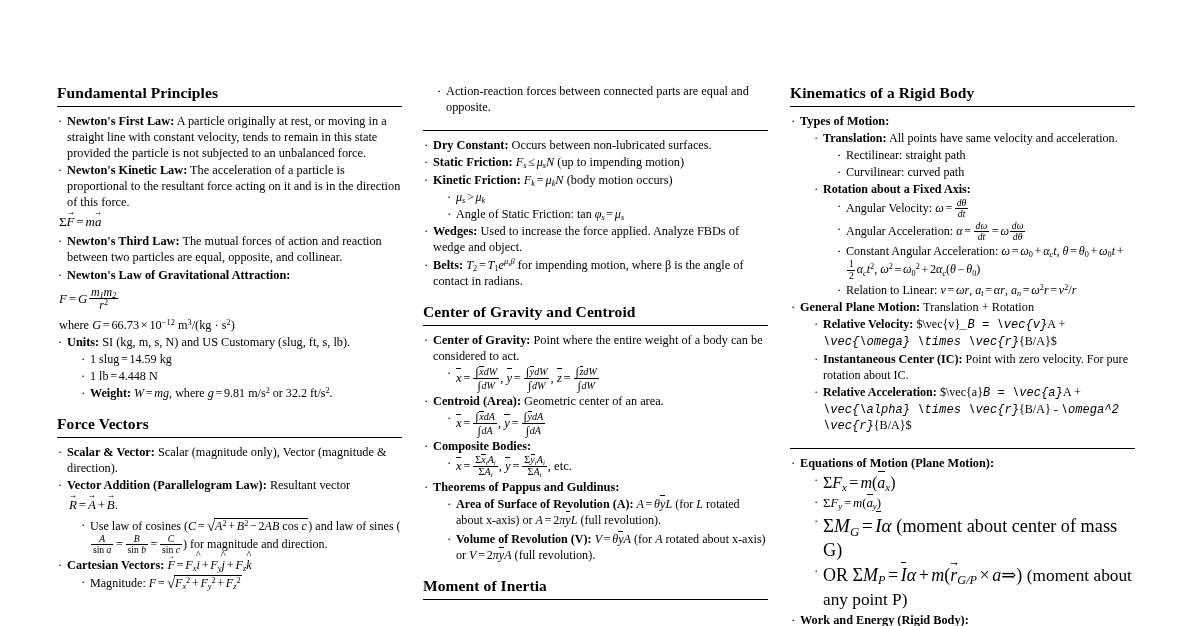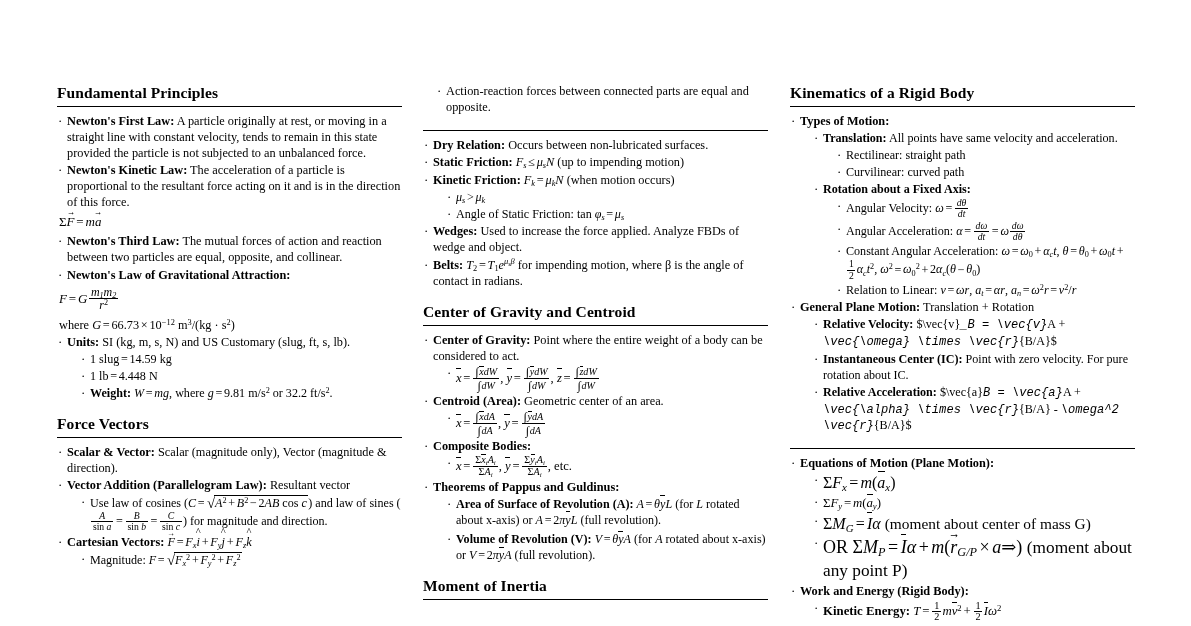--- a/index.html
+++ b/index.html
@@ -142,20 +142,23 @@
       <h2 class="sec">Force Vectors</h2>
       <div class="rule"></div>
       <ul>
         <li>
           <b>Scalar &amp; Vector:</b>
           <span>Scalar (magnitude only), Vector (magnitude &amp; direction).</span>
         </li>
         <li>
           <b>Vector Addition (Parallelogram Law):</b>
           <span>Resultant vector</span>
+          <div class="blockmath">
+            <span class="mi vec">R</span><span class="op">=</span><span class="mi vec">A</span><span class="op">+</span><span class="mi vec">B</span><span class="mr">.</span>
+          </div>
           <ul class="lvl2">
             <li>
               <span class="mr">Use law of cosines (</span><span class="mi">C</span><span class="op">=</span><span class="sqrt"><span class="rad"><span class="mi">A</span><sup class="r">2</sup><span class="op">+</span><span class="mi">B</span><sup class="r">2</sup><span class="op">−</span><span class="mr">2</span><span class="mi">AB</span>&nbsp;<span class="mr">cos</span>&nbsp;<span class="mi">c</span></span></span><span class="mr">) and law of sines (</span><span class="frac"><span class="num"><span class="mi">A</span></span><span class="den"><span class="mr">sin </span><span class="mi">a</span></span></span><span class="op">=</span><span class="frac"><span class="num"><span class="mi">B</span></span><span class="den"><span class="mr">sin </span><span class="mi">b</span></span></span><span class="op">=</span><span class="frac"><span class="num"><span class="mi">C</span></span><span class="den"><span class="mr">sin </span><span class="mi">c</span></span></span><span class="mr">) for magnitude and direction.</span>
             </li>
           </ul>
         </li>
         <li>
           <b>Cartesian Vectors:</b>
           <span class="mi vec">F</span><span class="op">=</span><span class="mi">F</span><sub>x</sub><span class="mi hat">i</span><span class="op">+</span><span class="mi">F</span><sub>y</sub><span class="mi hat">j</span><span class="op">+</span><span class="mi">F</span><sub>z</sub><span class="mi hat">k</span>
           <ul class="lvl2">
@@ -173,32 +176,32 @@
     <ul style="margin-bottom:14px;">
       <li style="margin-left:13px;">
         <span>Action-reaction forces between connected parts are equal and opposite.</span>
       </li>
     </ul>
 
     <div class="sec-block">
       <div class="rule"></div>
       <ul>
         <li>
-          <b>Dry Relation:</b>
+          <b>Dry Constant:</b>
           <span>Occurs between non-lubricated surfaces.</span>
         </li>
         <li>
           <b>Static Friction:</b>
           <span class="mi">F</span><sub>s</sub><span class="op">≤</span><span class="mi">μ</span><sub>s</sub><span class="mi">N</span>
           <span>(up to impending motion)</span>
         </li>
         <li>
           <b>Kinetic Friction:</b>
           <span class="mi">F</span><sub>k</sub><span class="op">=</span><span class="mi">μ</span><sub>k</sub><span class="mi">N</span>
-          <span>(when motion occurs)</span>
+          <span>(body motion occurs)</span>
           <ul class="lvl2">
             <li>
               <span class="mi">μ</span><sub>s</sub><span class="op">&gt;</span><span class="mi">μ</span><sub>k</sub>
             </li>
             <li>
               <span>Angle of Static Friction:</span>
               <span class="mr"> tan </span><span class="mi">φ</span><sub>s</sub><span class="op">=</span><span class="mi">μ</span><sub>s</sub>
             </li>
           </ul>
         </li>
@@ -339,21 +342,21 @@
       <ul>
         <li>
           <b>Equations of Motion (Plane Motion):</b>
           <ul class="lvl2">
             <li style="font-size:16px;">
               <span class="mr">Σ</span><span class="mi">F</span><sub>x</sub><span class="op">=</span><span class="mi">m</span><span class="mr">(</span><span class="mi bar">a</span><sub>x</sub><span class="mr">)</span>
             </li>
             <li style="font-size:12.8px;">
               <span class="mr">Σ</span><span class="mi">F</span><sub>y</sub><span class="op">=</span><span class="mi">m</span><span class="mr">(</span><span class="mi bar">a</span><sub>y</sub><span class="mr">)</span>
             </li>
-            <li style="font-size:16px;">
+            <li style="font-size:19px;">
               <span class="mr">Σ</span><span class="mi">M</span><sub>G</sub><span class="op">=</span><span class="mi bar">I</span><span class="mi">α</span>
               <span style="font-size:.96em;">(moment about center of mass G)</span>
             </li>
             <li style="font-size:18px;">
               <span class="mr">OR</span>
               <span class="mr"> Σ</span><span class="mi">M</span><sub>P</sub><span class="op">=</span><span class="mi bar">I</span><span class="mi">α</span><span class="op">+</span><span class="mi">m</span><span class="mr">(</span><span class="mi vec">r</span><sub>G/P</sub><span class="op">×</span><span class="mi vec2">a</span><span class="mr">)</span>
               <span style="font-size:.96em;">(moment about any point P)</span>
             </li>
           </ul>
         </li>

